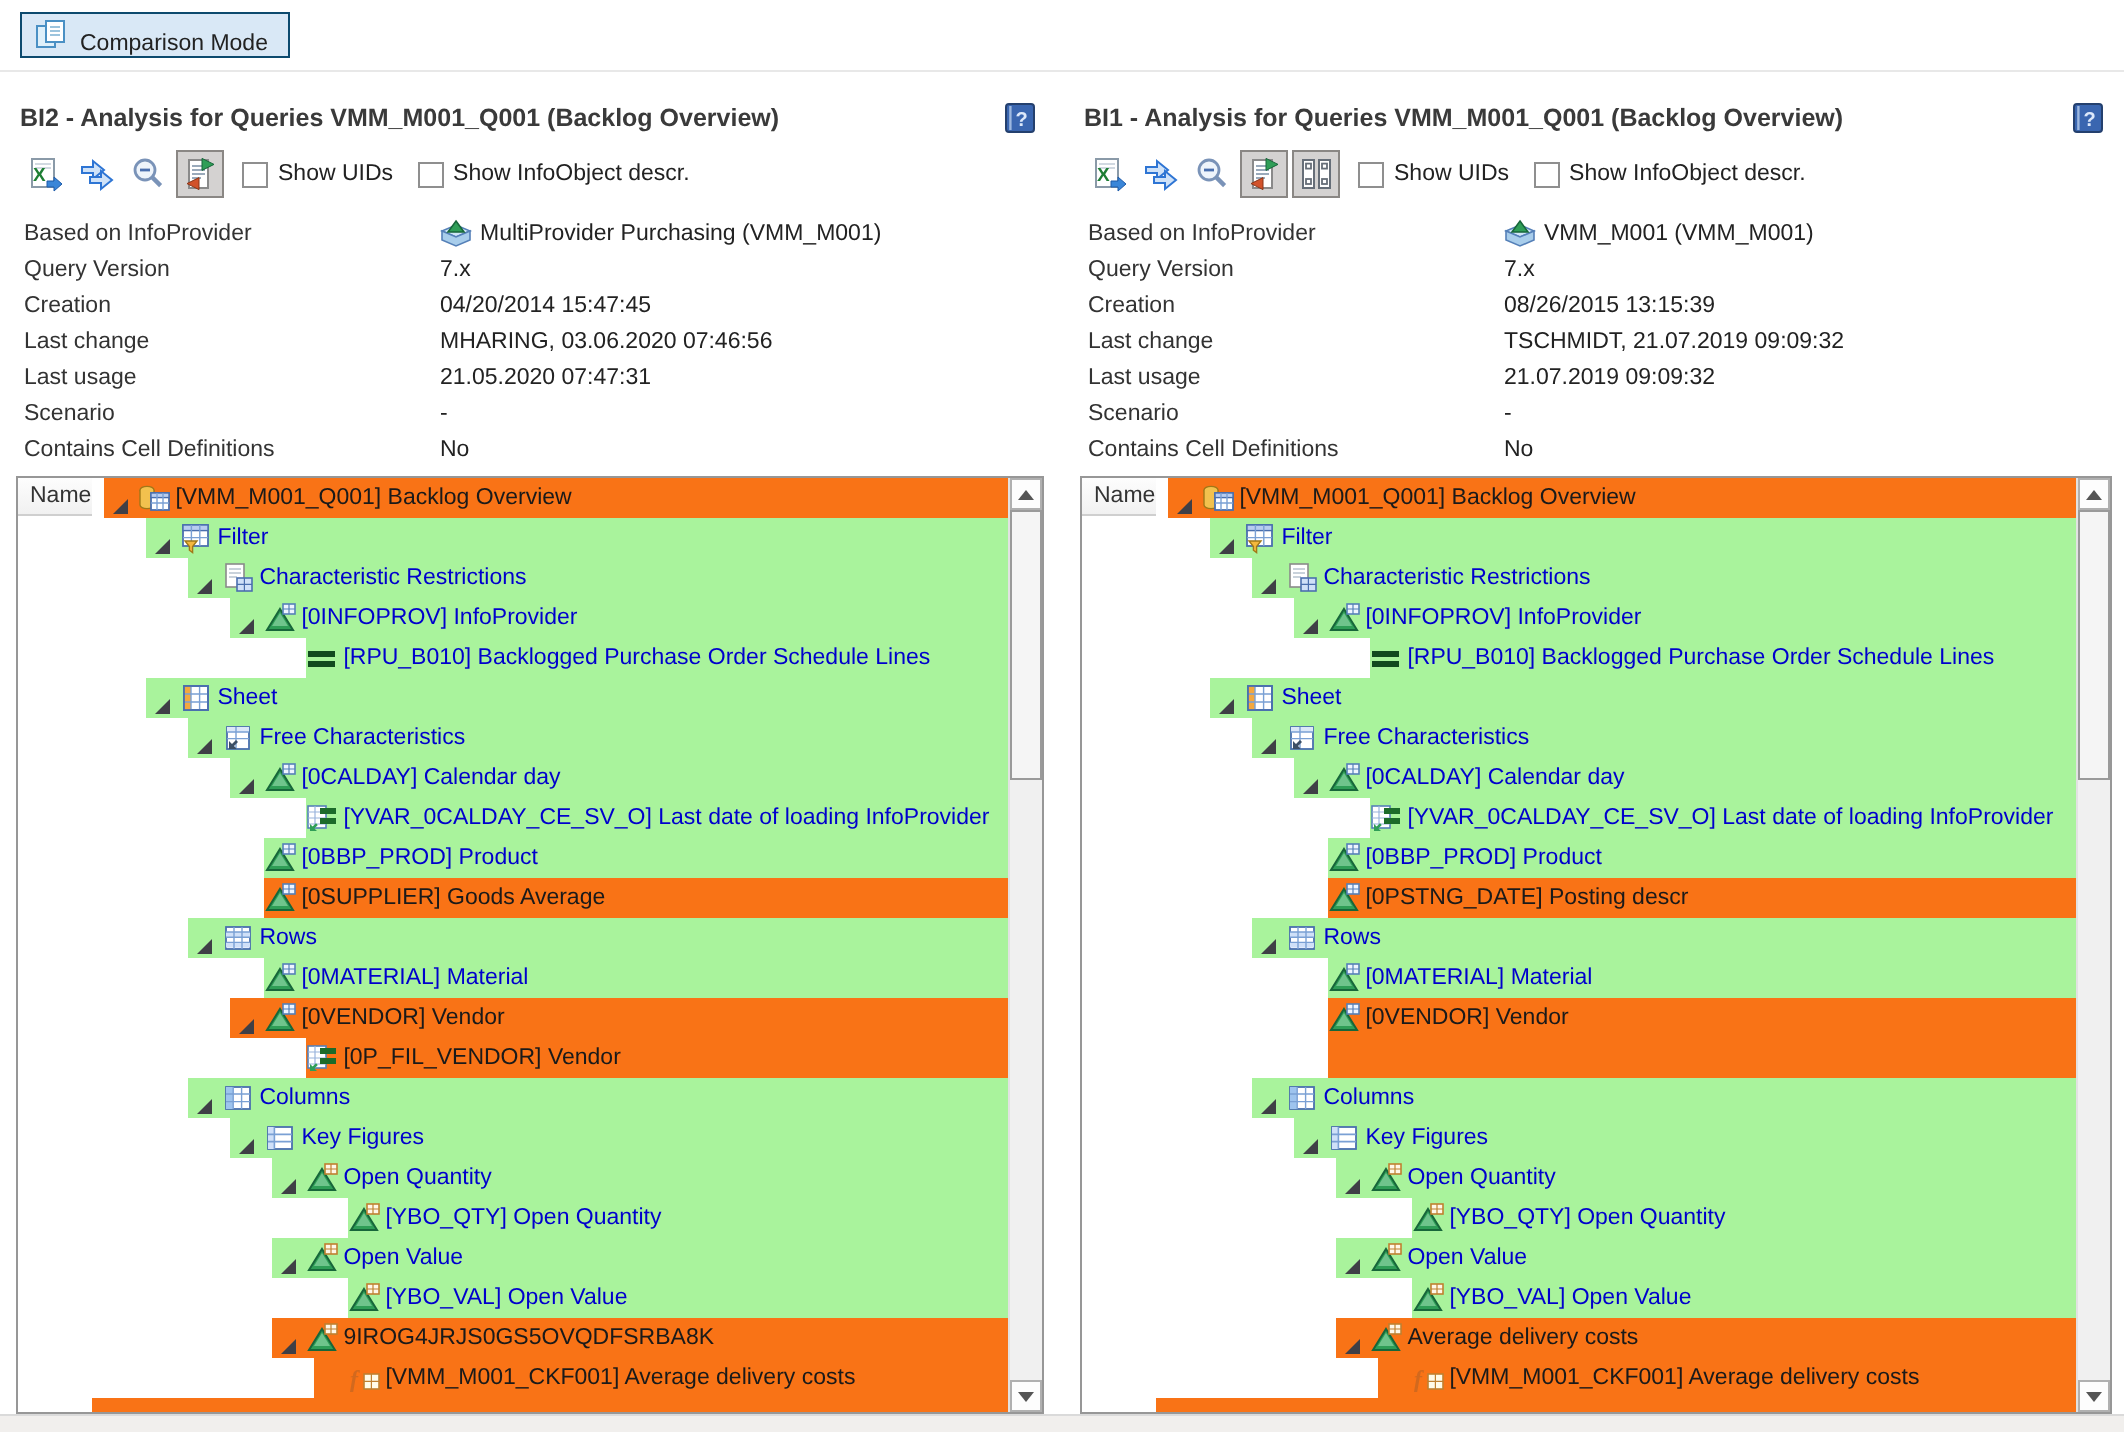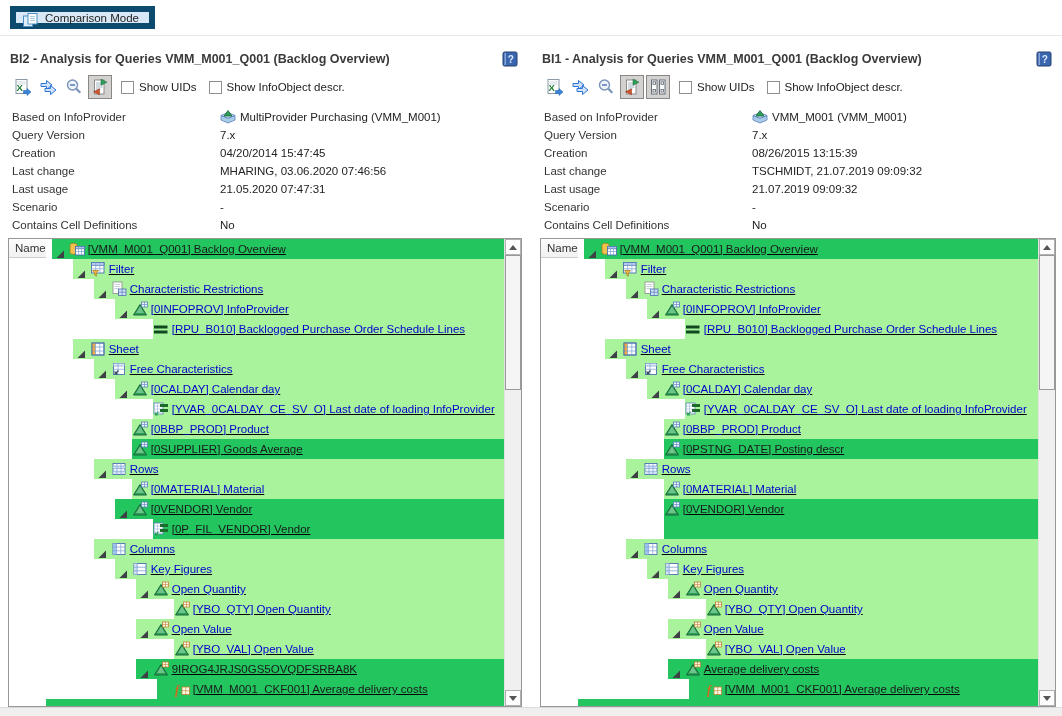--- a/index.html
+++ b/index.html
@@ -1,21 +1,21 @@
 <!DOCTYPE html>
 <html><head>
 <meta charset="utf-8">
 <style>
   * { margin:0; padding:0; box-sizing:border-box; }
   html,body { width:1062px; height:716px; overflow:hidden; background:#ffffff;
               font-family:"Liberation Sans", sans-serif; }
   .top-strip { height:36px; background:#fff; border-bottom:1px solid #e8e8e8;
                display:flex; align-items:center; padding-left:10px; }
-  .cmp-btn { display:flex; align-items:flex-start; gap:6px; height:23px; padding:0 10px 0 6px;
-             background:#d9e8f6; border:6px solid #0c4a6e; font-size:11.5px; color:#222;
+  .cmp-btn { display:flex; align-items:flex-end; gap:6px; height:23px; padding:0 10px 0 6px;
+             background:#d9e8f6; border:1px solid #0c4a6e; font-size:11.5px; color:#222;
              font-family:"Liberation Sans", sans-serif; cursor:default; }
   .panels { display:flex; padding-left:8px; }
   .panel { width:514px; }
   .panel.right { width:516px; margin-left:18px; }
   .panel-header { display:flex; justify-content:space-between; align-items:center;
                   margin:13px 4px 0 2px; height:20px; }
   .title { font-size:12.5px; font-weight:bold; color:#3a3a3a; letter-spacing:0; }
   .help { width:16px; height:16px; display:inline-block; }
   .toolbar { display:flex; align-items:center; margin:6px 0 0 2px; height:24px; }
   .tb-icons { display:flex; gap:2px; align-items:center; }
@@ -30,21 +30,21 @@
   .prow { display:flex; align-items:center; height:18px; font-size:11.5px; color:#333;gap:46px; }
   .plabel { width:162px; flex:none; }
   .pvalue { display:flex; align-items:center; gap:4px; color:#222; }
   .pvalue .picon { width:16px; height:16px; display:inline-block; }
   .tree { margin-top:4px; height:469px; border:1px solid #979797; display:flex;
           flex-direction:row; background:#fff; }
   .tree-head { height:19px; flex:none; background:linear-gradient(#fdfdfd,#f1f1f1);
                border-bottom:1px solid #cfcfcf; font-size:11.5px; color:#333;
                display:flex; align-items:center; padding-left:6px; }
   .tree-body { flex:1; display:flex; overflow:hidden; }
-  .rows { flex:1; overflow:hidden; background:#22c55e;text-decoration:underline; }
+  .rows { flex:1; overflow:hidden; background:#f97316; }
   .trow { height:20px; display:flex; align-items:stretch; }
   .spacer { flex:none; background:#fff; }
   .hl { flex:1; display:flex; align-items:center; }
   .hl.green { background:#a9f39c; }
   .exp { width:9px; height:9px; flex:none; margin:0 4px 0 4px; display:inline-block; }
   .ticon { width:16px; height:16px; flex:none; display:inline-block; }
   .tlabel { font-size:11.5px; color:#1a1a1a; padding-left:3px; white-space:nowrap; }
   .tlabel.blue { color:#0000cd; }
   .sbar { width:17px; flex:none; background:#f0f0f0; border-left:1px solid #e2e2e2;
           display:flex; flex-direction:column; }

